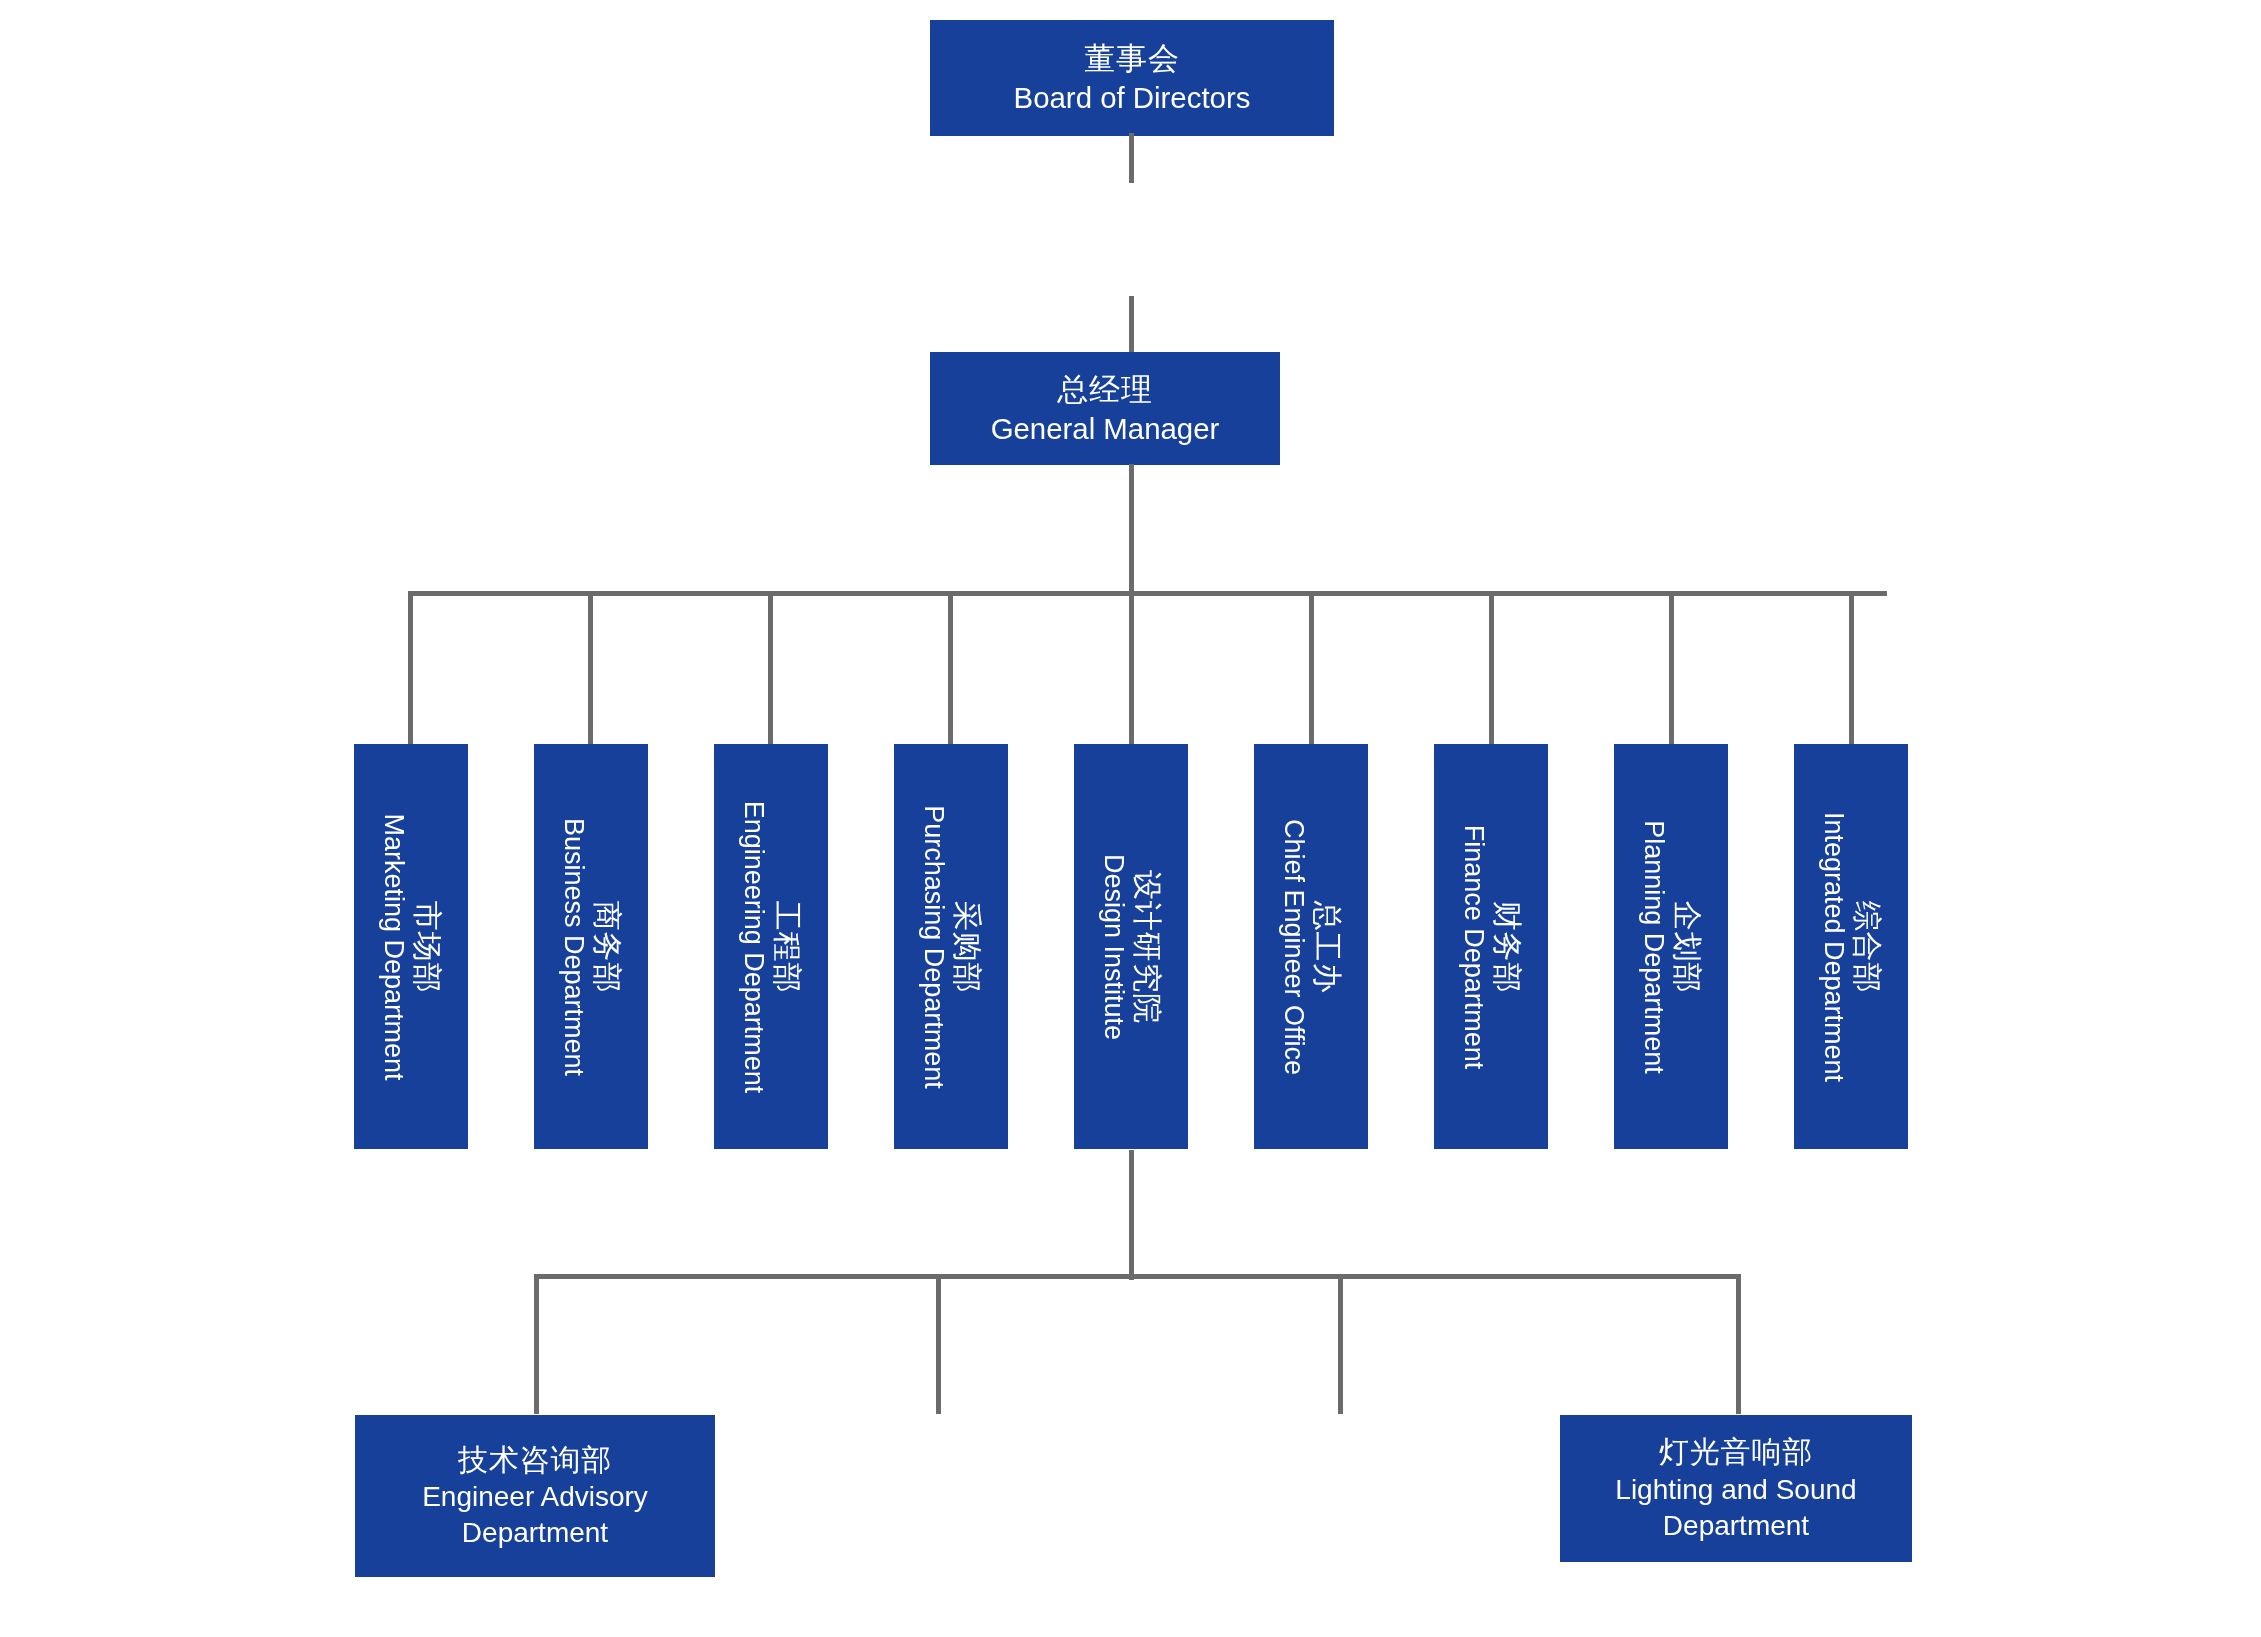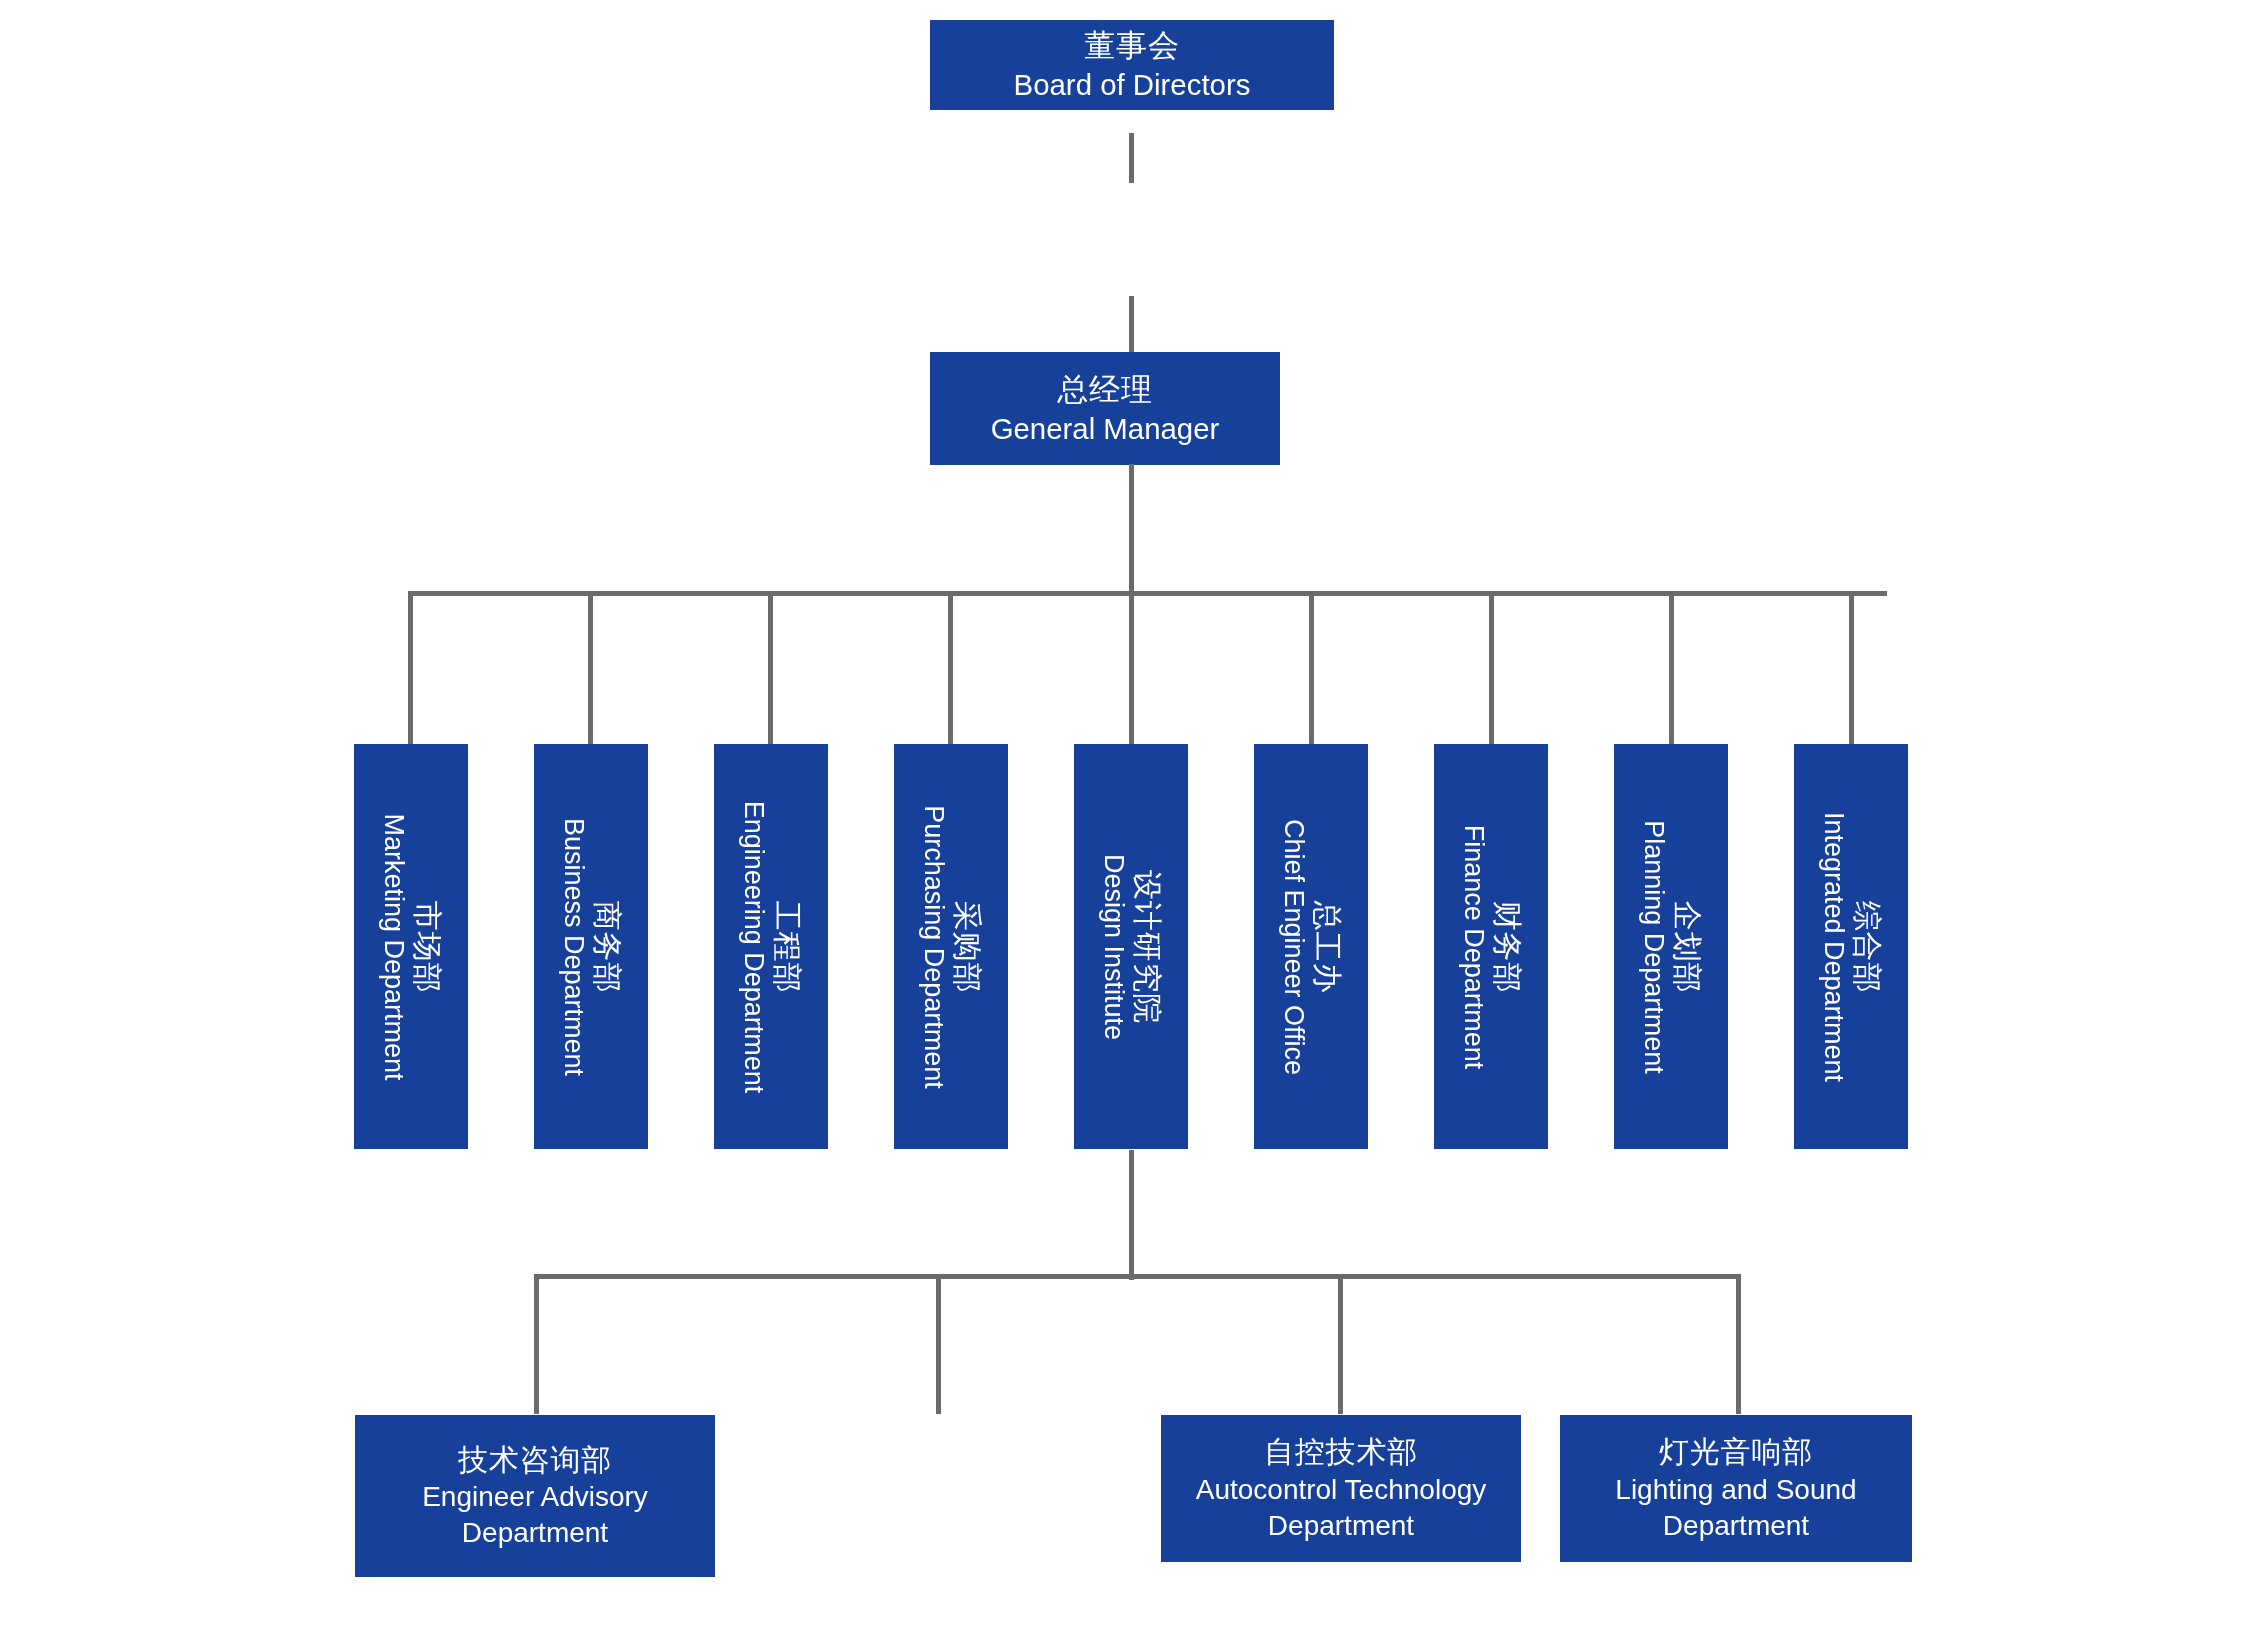--- a/index.html
+++ b/index.html
@@ -87,21 +87,21 @@
     background: #6B6B6B;
   }
   .vline { width: 5px; }
   .hline { height: 5px; }
 </style>
 </head>
 <body>
 
 <div id="chart">
 
-  <div class="node node-h" style="left:930px; top:20px; width:404px; height:90px;text-align:center;">
+  <div class="node node-h" style="left:930px; top:20px; width:404px; height:116px;text-align:center;">
     <span class="cn">董事会</span>
     <span class="en">Board of Directors</span>
   </div>
 
 
   <div class="node node-h" style="left:930px; top:352px; width:350px; height:113px;">
     <span class="cn">总经理</span>
     <span class="en">General Manager</span>
   </div>
 
@@ -192,24 +192,20 @@
   <div class="conn vline" style="left:936px; top:1274px; height:140px;"></div>
   <div class="conn vline" style="left:1338px; top:1274px; height:140px;"></div>
   <div class="conn vline" style="left:1736px; top:1274px; height:140px;"></div>
 
   <div class="node node-s" style="left:355px; top:1415px; width:360px; height:162px;">
     <span class="cn">技术咨询部</span>
     <span class="en">Engineer Advisory Department</span>
   </div>
 
 
-  <div class="node node-s" style="left:1161px; top:1415px; width:360px; height:147px;">
-    <span class="cn">自控技术部</span>
-    <span class="en">Autocontrol Technology Department</span>
-  </div>
 
   <div class="node node-s" style="left:1560px; top:1415px; width:352px; height:147px;">
     <span class="cn">灯光音响部</span>
     <span class="en">Lighting and Sound Department</span>
   </div>
 
 </div>
 
 
 </body></html>

